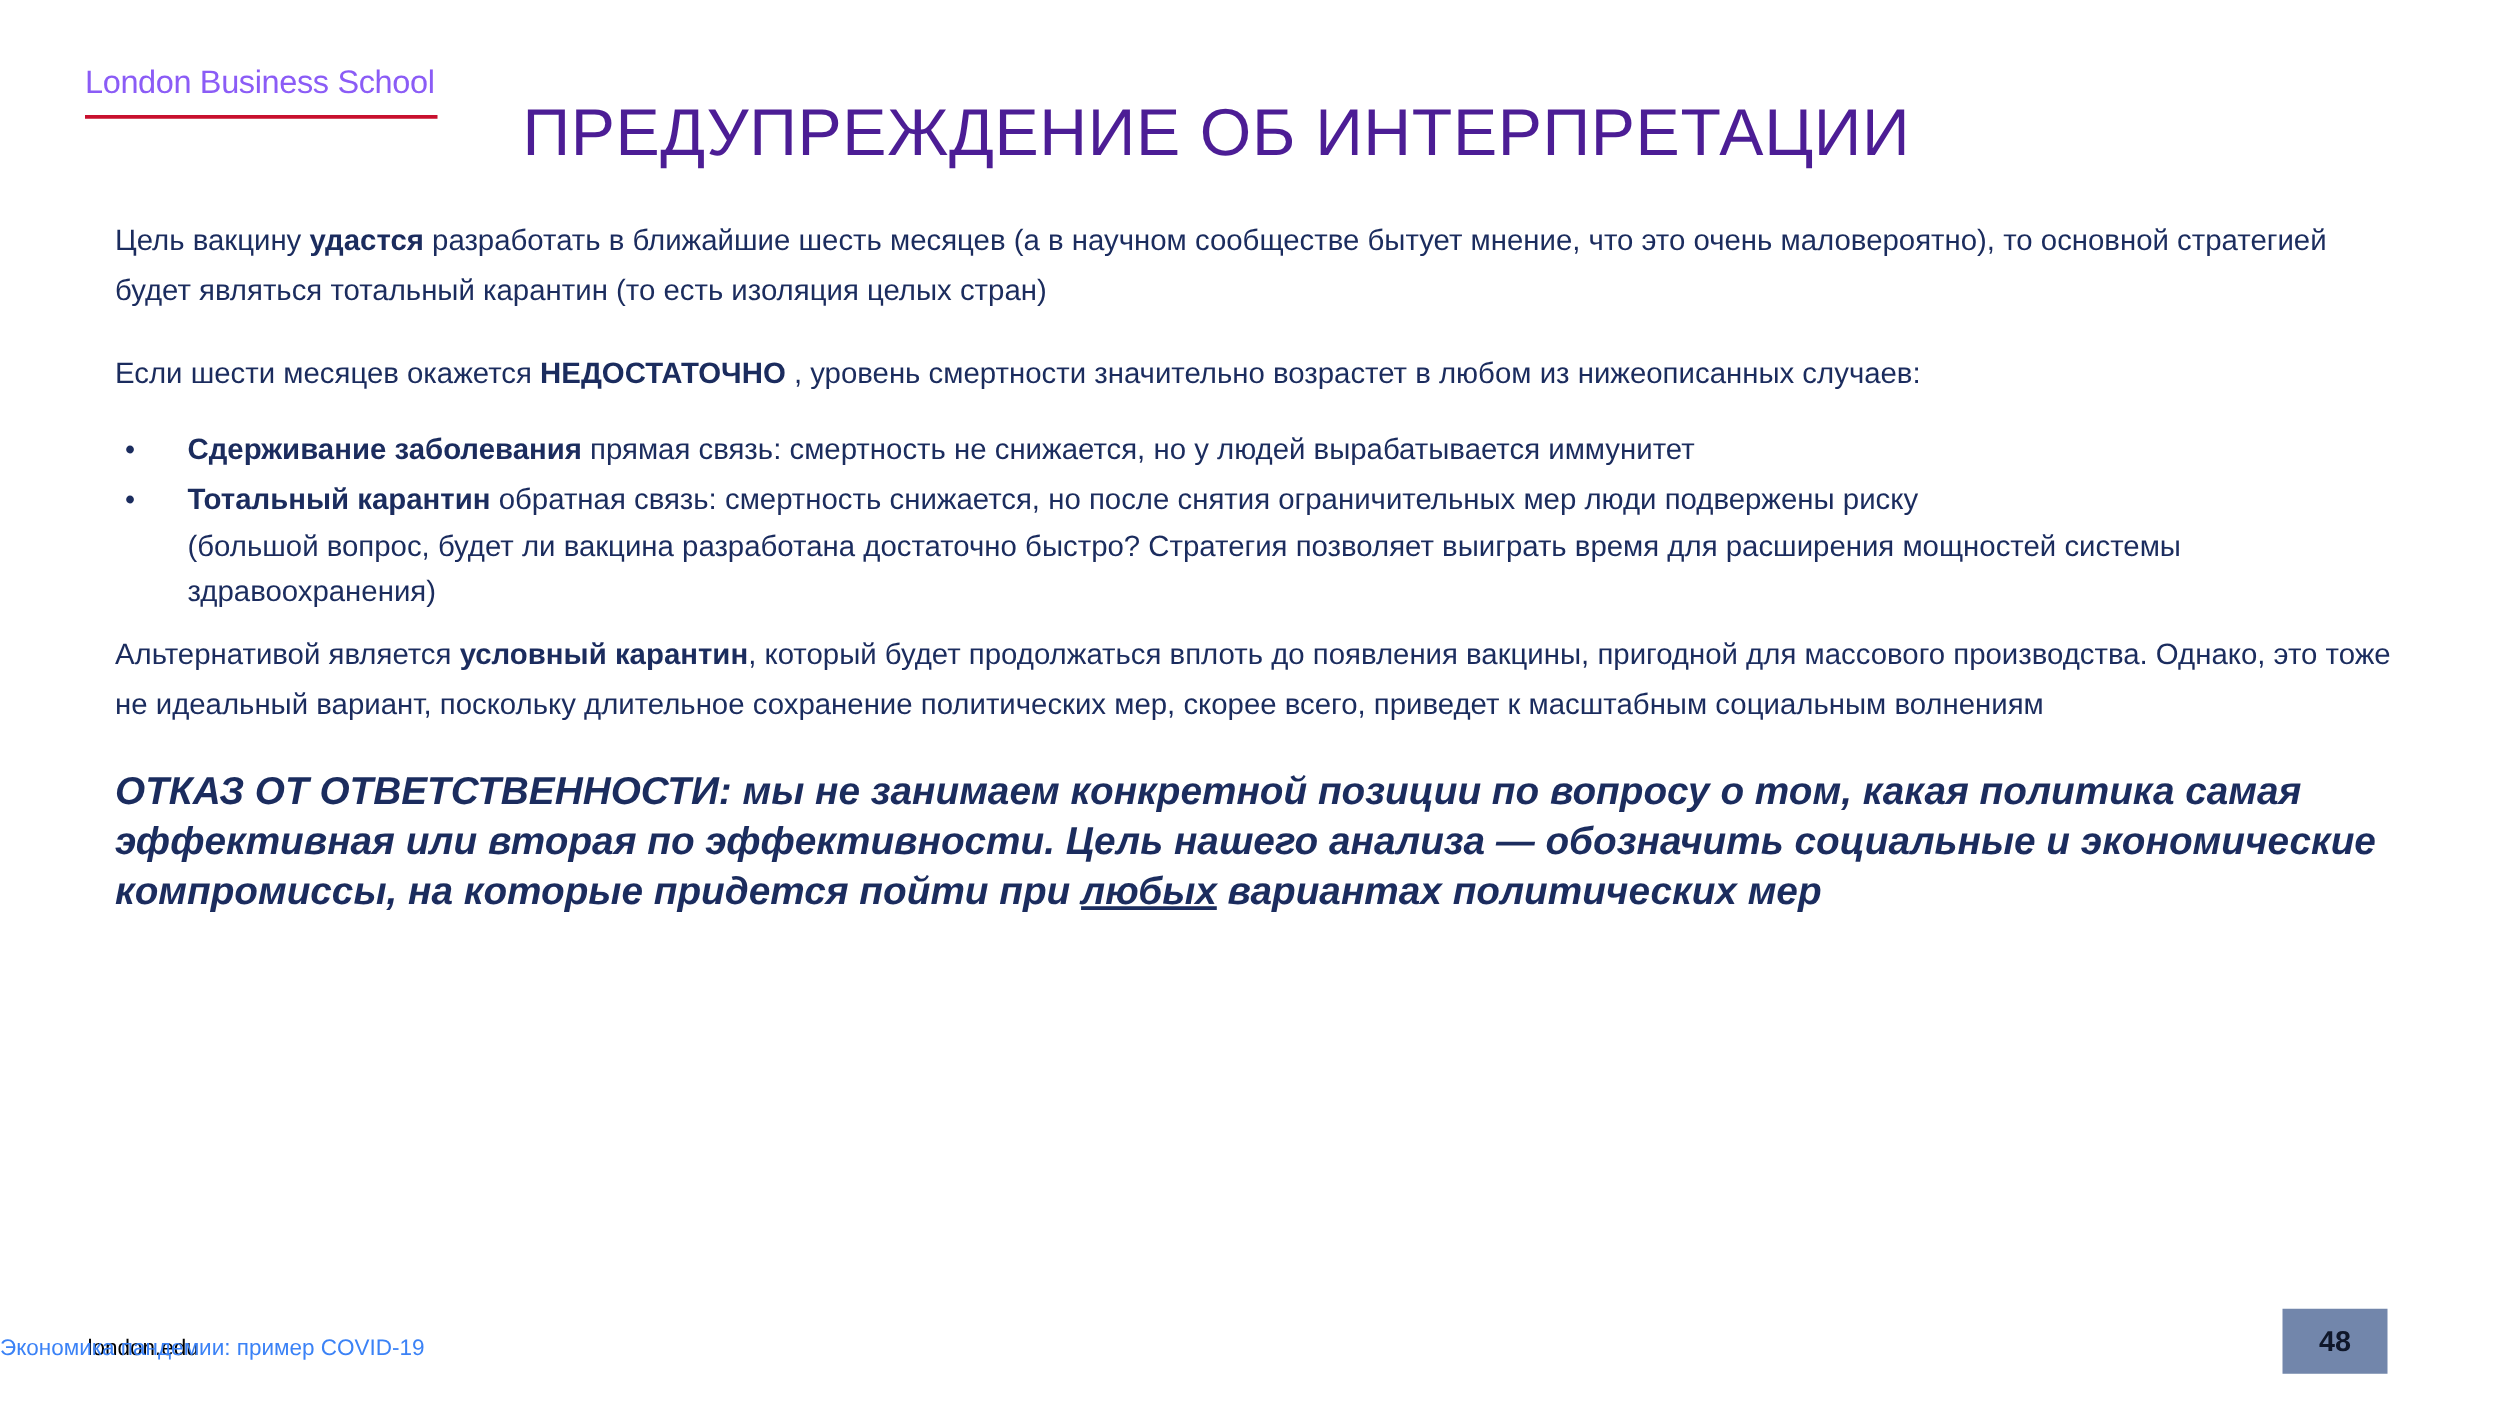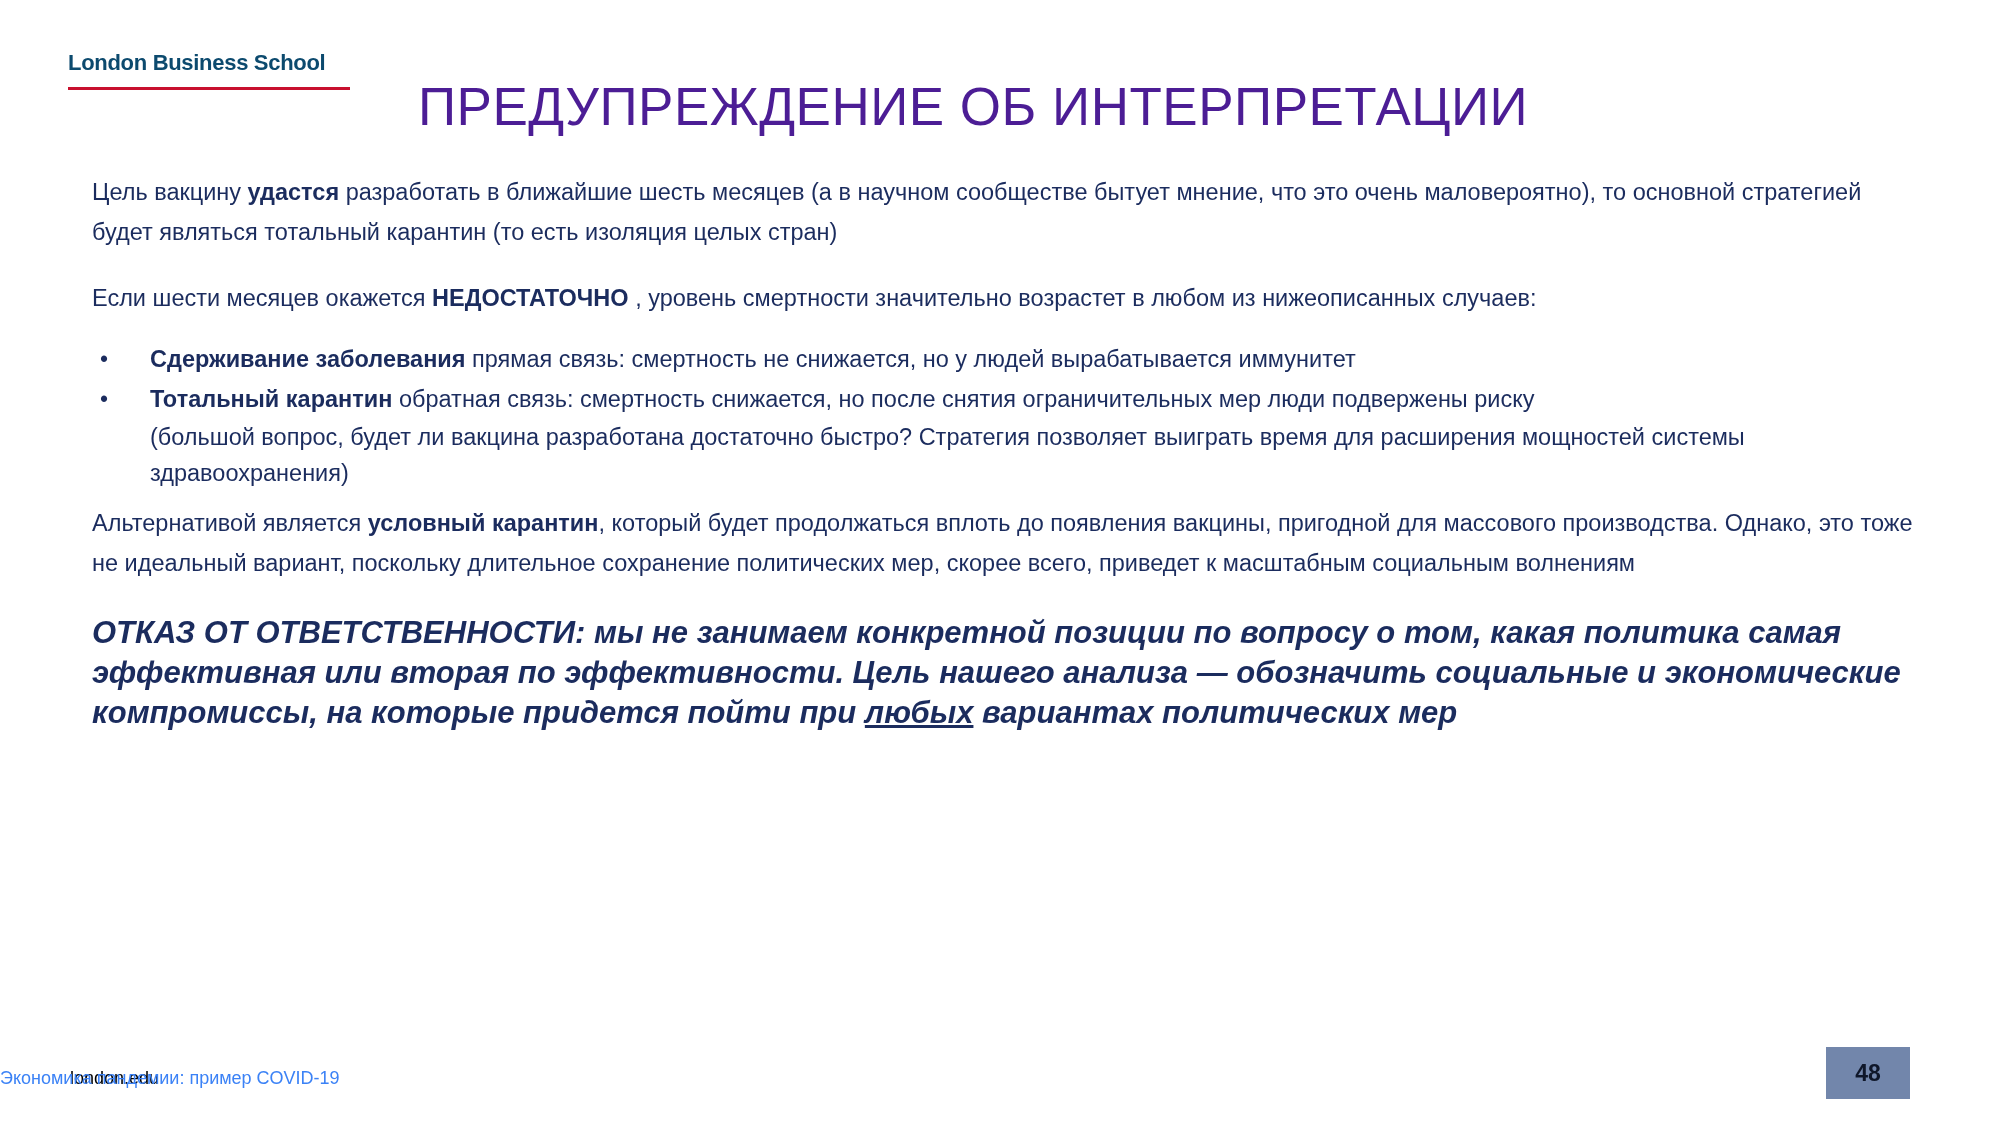--- a/index.html
+++ b/index.html
@@ -21,24 +21,24 @@
 
   
   .logo-block {
     position: absolute;
     left: 68px;
     top: 50px;
     width: 290px;
   }
   .logo-text {
     font-family: "Liberation Sans", "DejaVu Sans", sans-serif;
-    font-size: 22px;
-    font-weight: 700;
+    font-size: 26px;
+    font-weight: 400;
     letter-spacing: -0.3px;
-    color: #0c4a6e;
+    color: #8b5cf6;
     white-space: nowrap;
   }
   .logo-rule {
     margin-top: 11px;
     width: 282px;
     height: 3px;
     background: #c8102e;
   }
 
   .slide-title {

